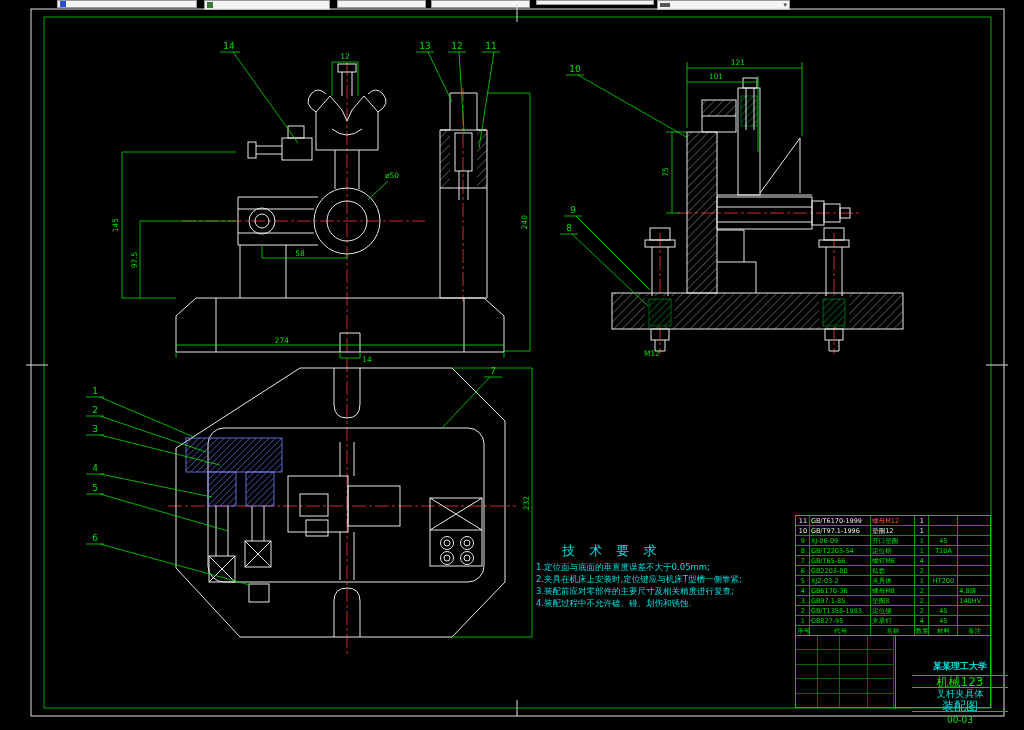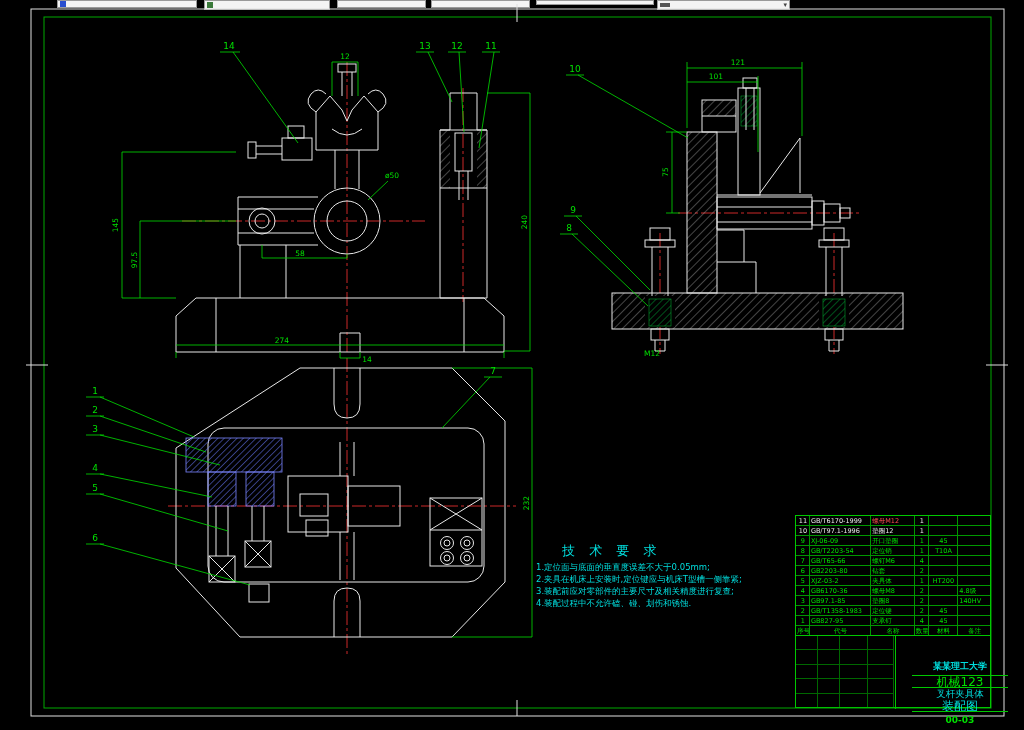--- a/index.html
+++ b/index.html
@@ -28,21 +28,21 @@
   #bom-head .bc{color:#00e000;text-align:center}
   #titlearea{position:absolute;left:0;top:120px;width:100%;height:73px;}
   #tleft{position:absolute;left:0;top:0;width:100px;height:73px;border-right:1px solid #00c800;
          box-sizing:border-box;display:grid;grid-template-columns:22px 22px 28px 26px;grid-auto-rows:14.4px;}
   #tleft div{border-right:1px solid rgba(0,190,0,.55);border-bottom:1px solid rgba(0,190,0,.55);}
   #tright{position:absolute;left:116px;top:0;width:96px;height:73px;margin-top:20px;}
   .trow{box-sizing:border-box;border-bottom:1px solid #00c800;text-align:center;overflow:hidden;white-space:nowrap;}
   #org{height:20px;line-height:20px;font-size:9px;color:#00dede;font-weight:bold;}
   #cls{height:12px;line-height:12px;font-size:12px;color:#00e000;text-decoration:underline;}
   #prt{height:24px;font-size:9.5px;color:#00dede;line-height:12px;}
-  #num{height:17px;line-height:17px;font-size:9px;color:#00e000;border-bottom:none;font-weight:bold;}
+  #num{height:17px;line-height:17px;font-size:9px;color:#00e000;border-bottom:none;}
 </style>
 </head>
 <body>
 
 <div id="screen">
 
   <div class="tb" style="left:57px;width:140px;height:8px">
     <span class="sw" style="background:#2a4fd0"></span>
   </div>
   <div class="tb" style="left:204px;width:126px;height:10px">

